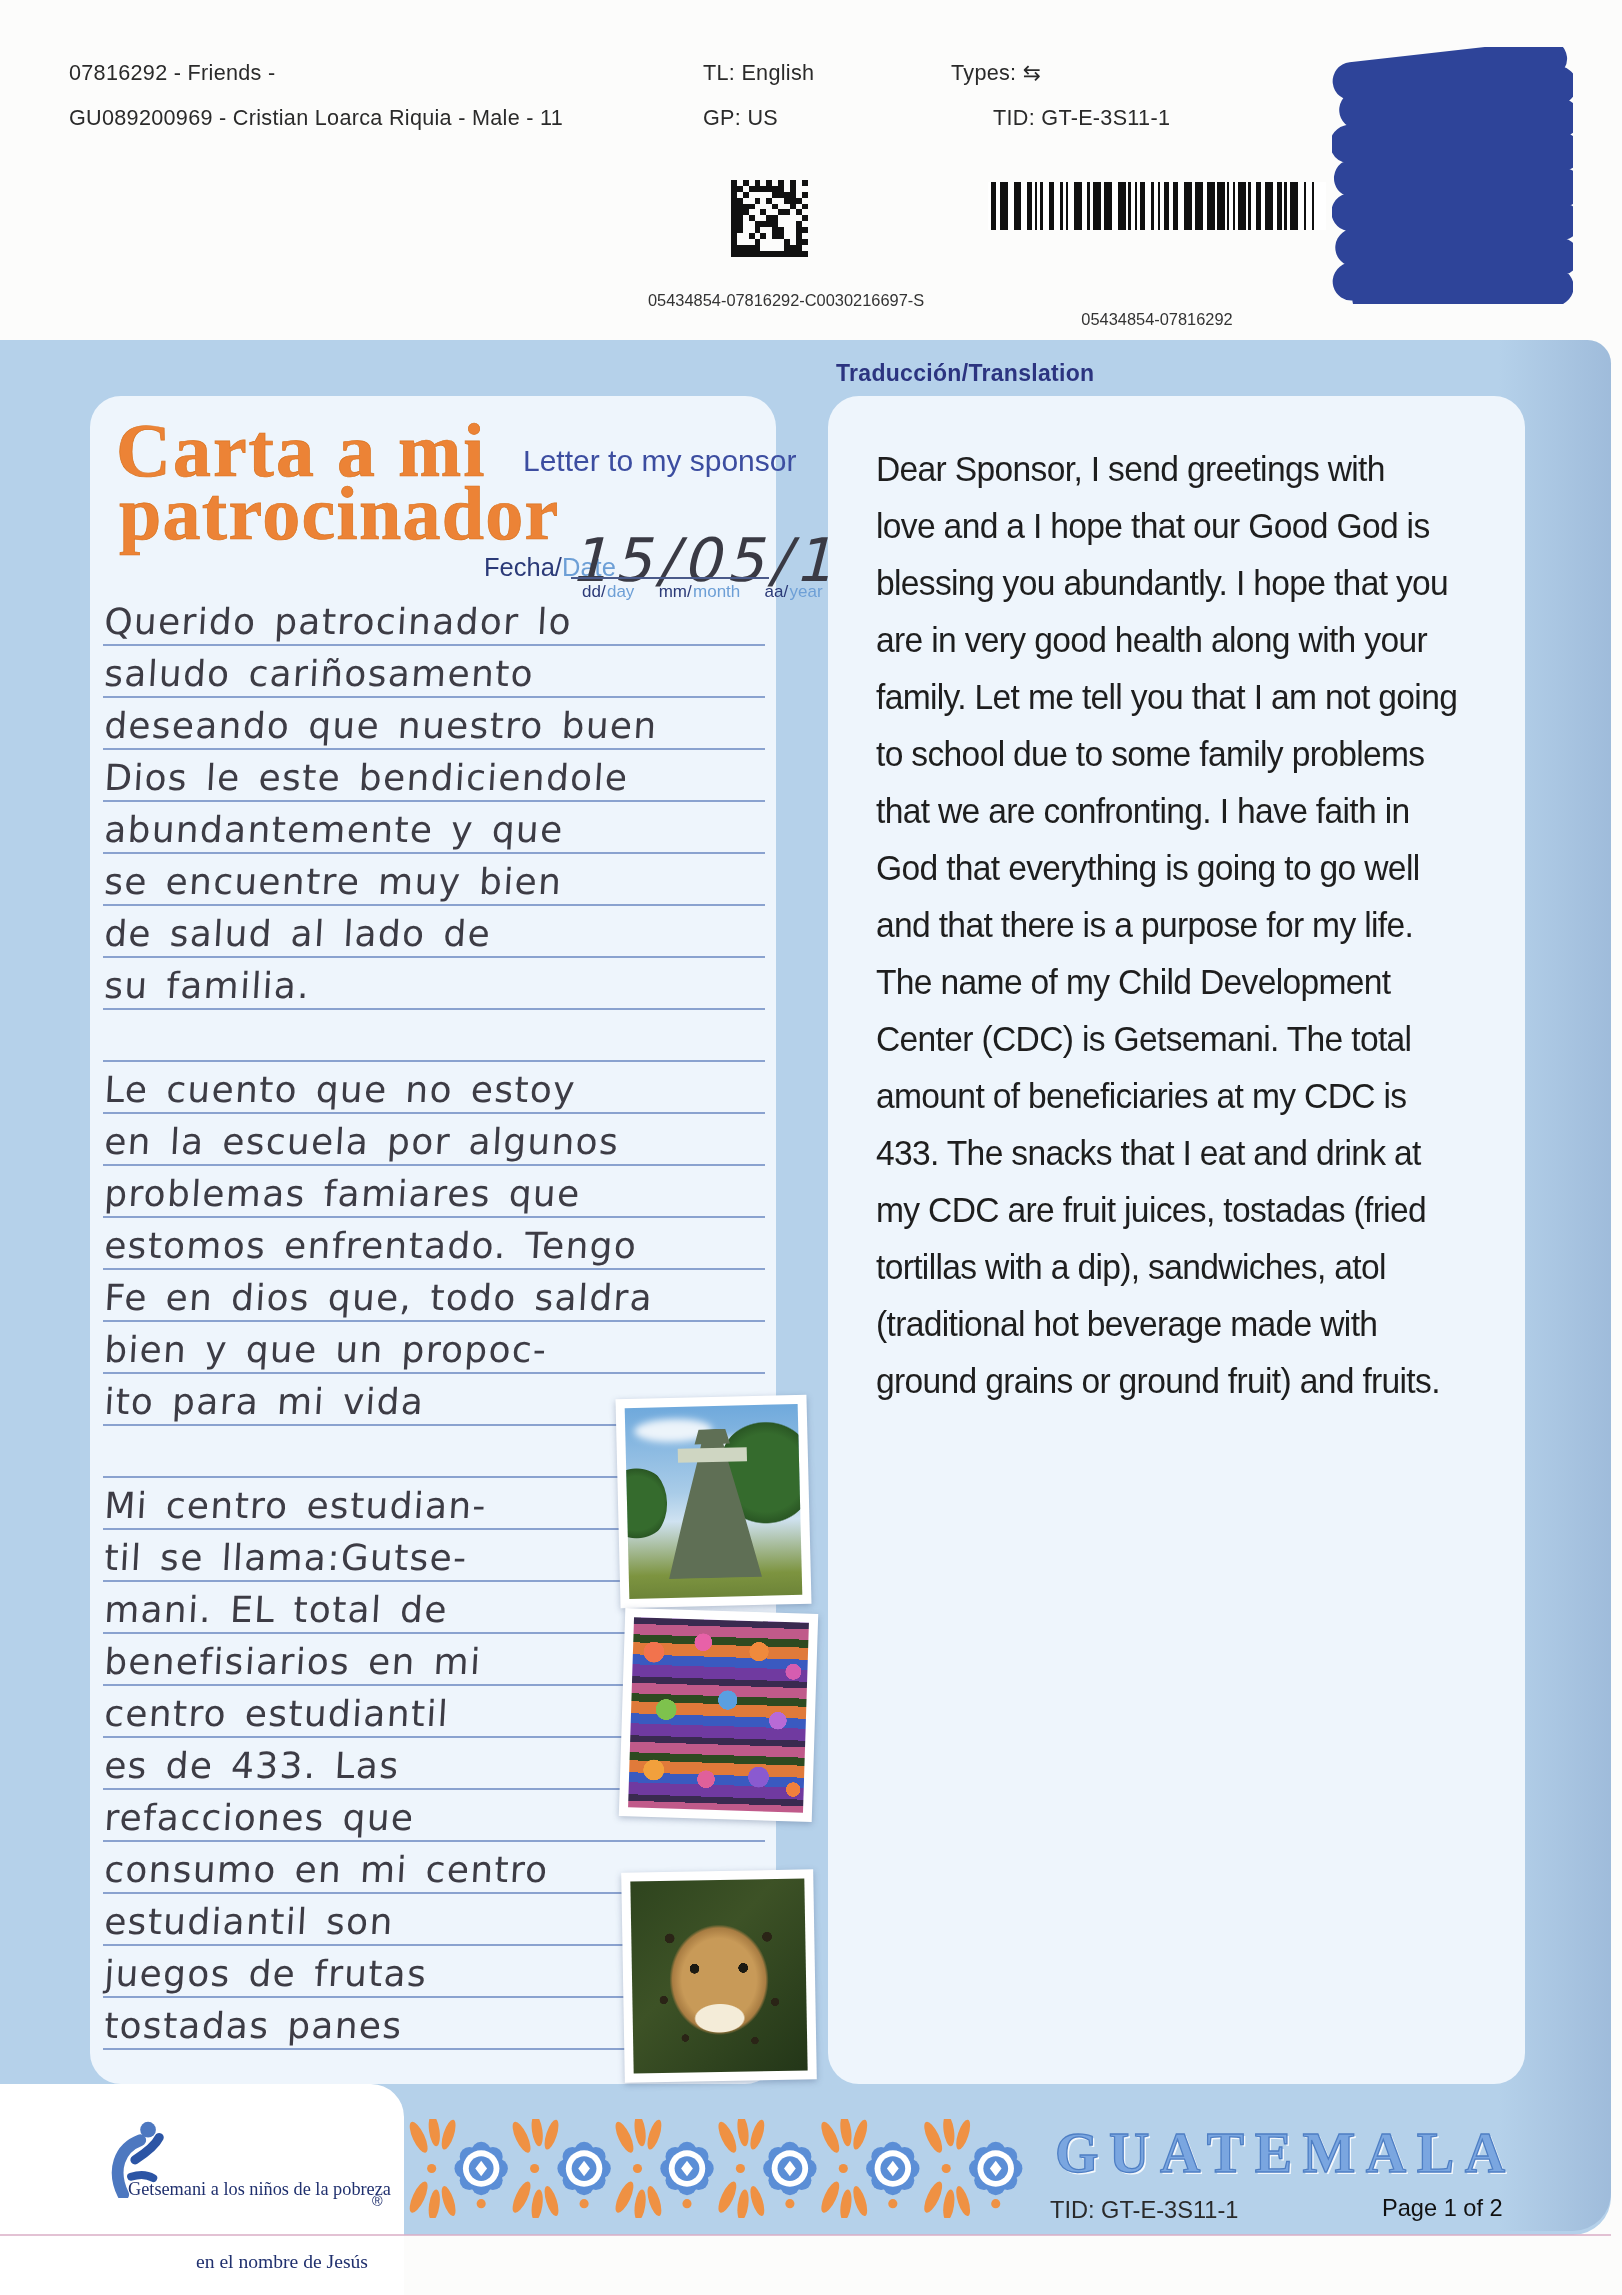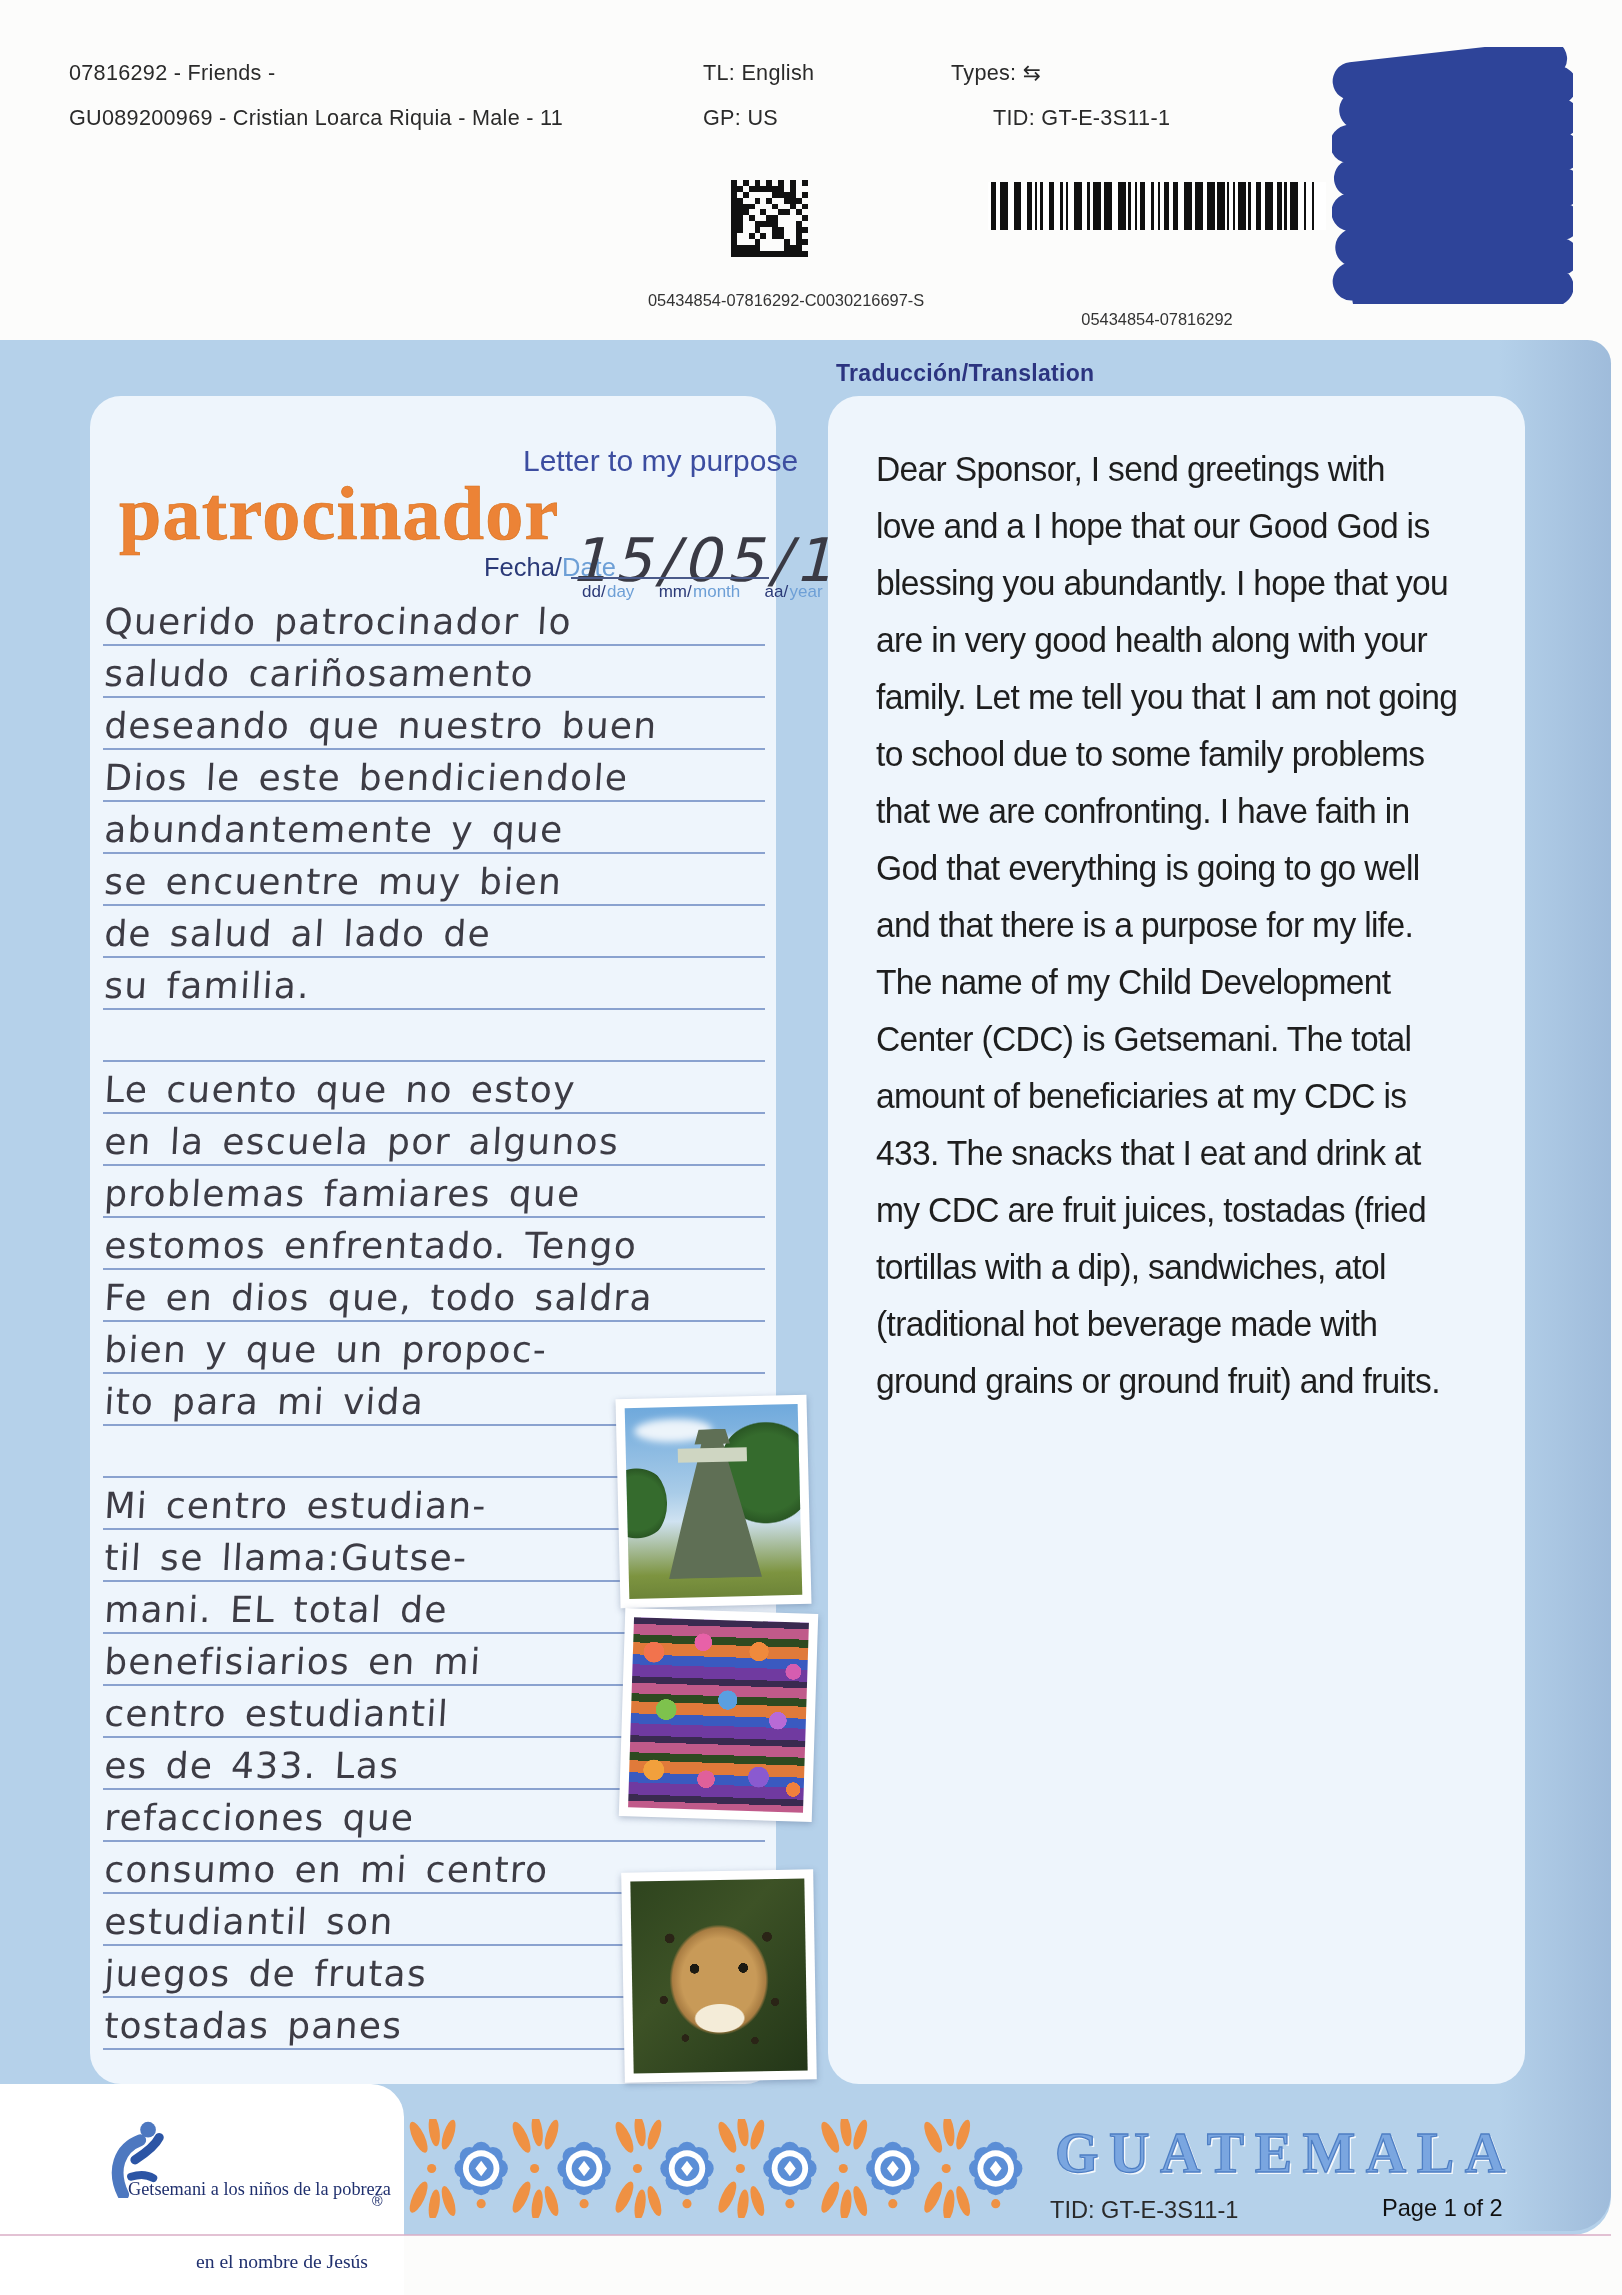--- a/index.html
+++ b/index.html
@@ -263,22 +263,23 @@
 
   <svg class="scribble" viewBox="0 0 368 392">
     <path d="M30,52 L330,18 L40,96 L345,58 L26,148 L350,108 L32,200 L352,160 L28,252 L354,214 L34,306 L350,266 L30,358 L348,320 L60,384 L340,366" fill="none" stroke="#2e4499" stroke-width="58" stroke-linejoin="round" stroke-linecap="round"></path>
   </svg>
 
   <div class="blue-area"></div>
   <div class="edge-shade"></div>
   <div class="band-title">Traducción/Translation</div>
 
   <div class="letter-box"></div>
+  <div class="title-1">Carta a mi</div>
   <div class="title-2">patrocinador</div>
-  <div class="subtitle">Letter to my purpose</div>
+  <div class="subtitle">Letter to my sponsor</div>
 
   <div class="fecha-label">
     <span class="ink-dark">Fecha/</span><span class="ink-light">Date</span>
   </div>
   <div class="date-value">15/05/18·</div>
   <div class="date-line"></div>
   <div class="date-hints">
     <span class="ink-dark">dd/</span><span class="ink-light">day</span><span class="hint-gap"></span>
     <span class="ink-dark">mm/</span><span class="ink-light">month</span><span class="hint-gap"></span>
     <span class="ink-dark">aa/</span><span class="ink-light">year</span>

